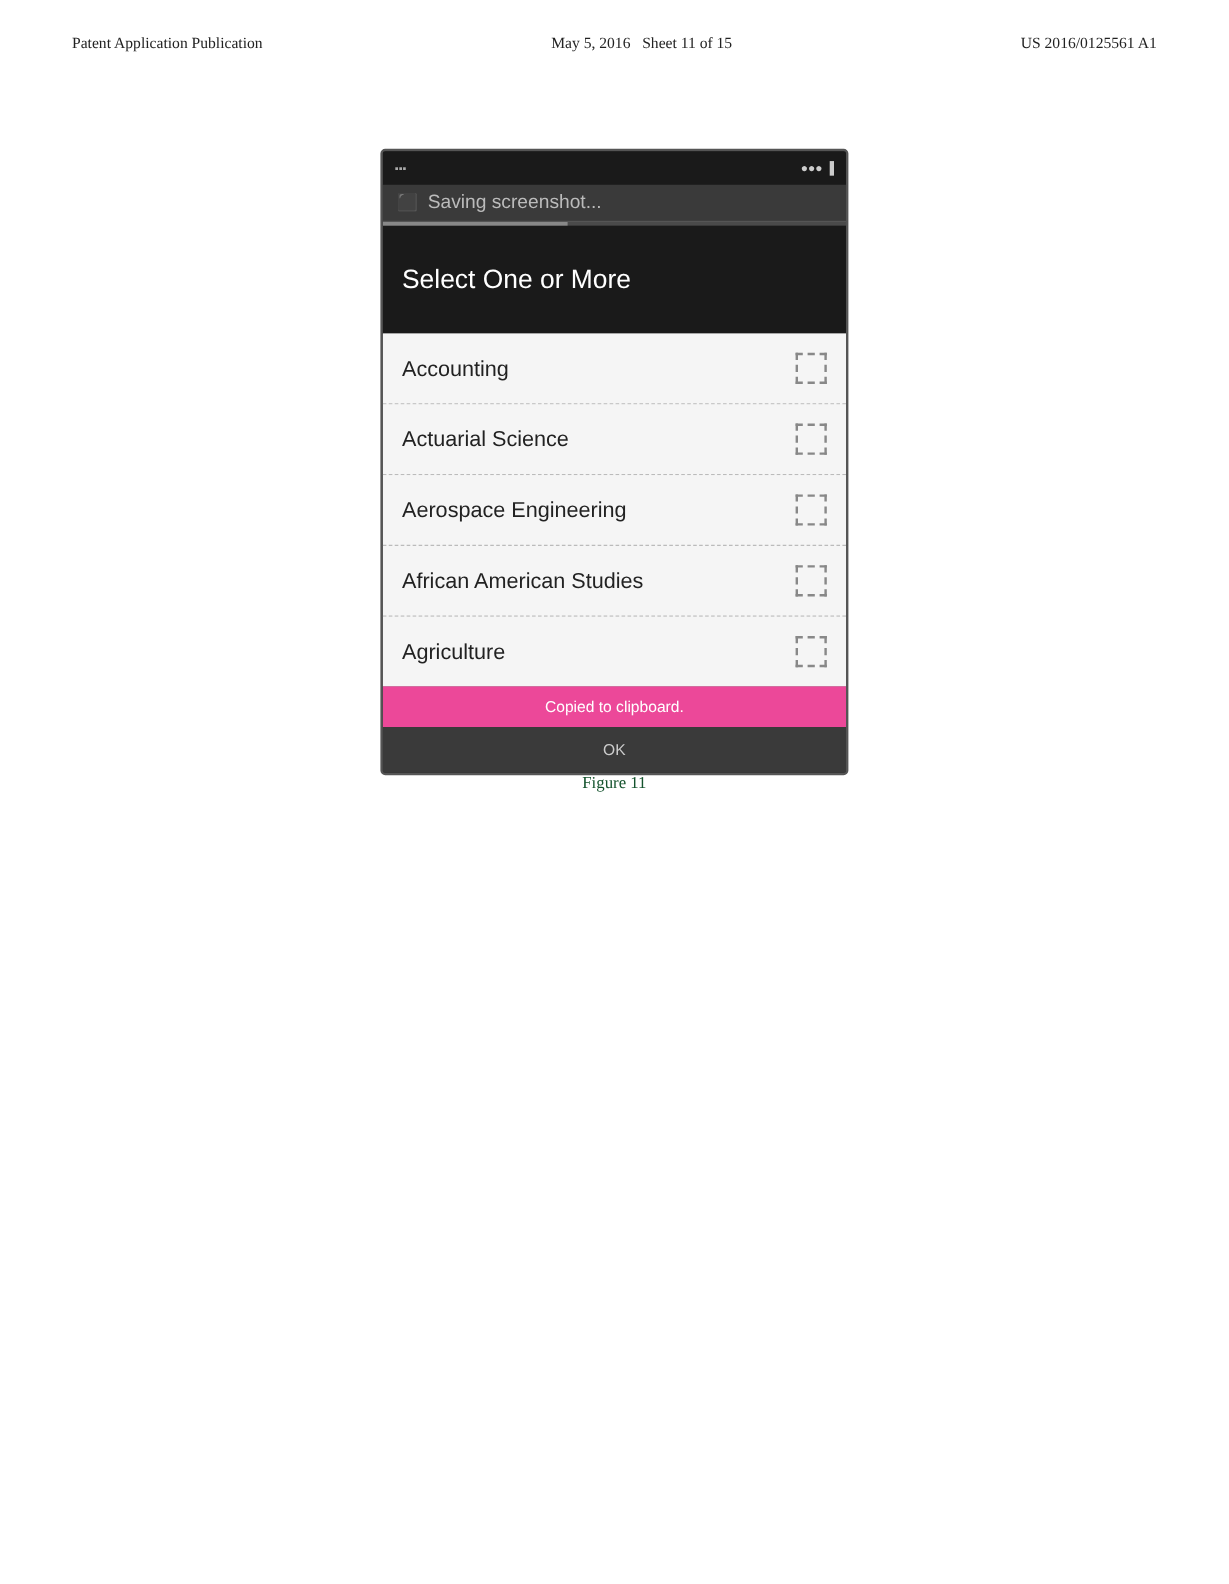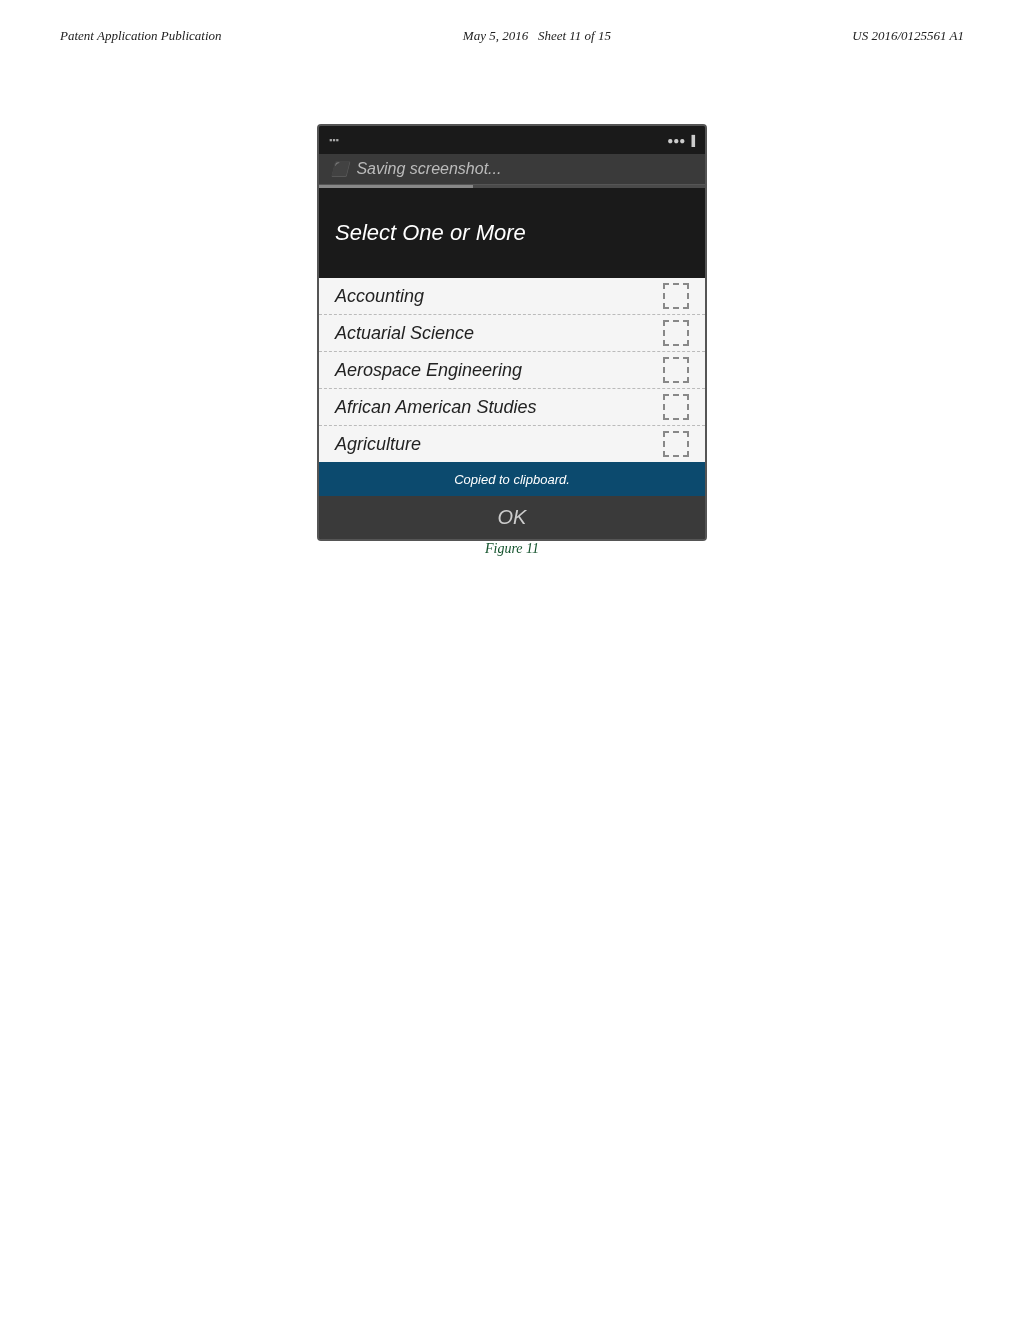--- a/index.html
+++ b/index.html
@@ -1,15 +1,15 @@
 <!DOCTYPE html>
 <html><head>
   <meta charset="utf-8">
   <style>
-    * { margin: 0; padding: 0; box-sizing: border-box; font-style: italic; }
+    * { margin: 0; padding: 0; box-sizing: border-box; }
 
     body {
       width: 1024px;
       height: 1320px;
       background: #ffffff;
       font-family: 'Times New Roman', Times, serif;
       position: relative;
       overflow: hidden;
     }
 
@@ -126,21 +126,21 @@
 
     
     .list-container {
       background: #f0f0f0;
     }
 
     .list-item {
       display: flex;
       align-items: center;
       justify-content: space-between;
-      padding: 5px 16px;
+      padding: 16px 16px;
       border-bottom: 1px dashed #bbb;
       background: #f5f5f5;
       cursor: pointer;
     }
 
     .list-item:last-child {
       border-bottom: none;
     }
 
     .list-item-label {
@@ -153,41 +153,41 @@
     .list-item-checkbox {
       width: 26px;
       height: 26px;
       border: 2px dashed #888;
       background: transparent;
       flex-shrink: 0;
     }
 
     
     .toast-bar {
-      background: #0c4a6e;
+      background: #ec4899;
       text-align: center;
       padding: 8px;
     }
 
     .toast-text {
       color: #fff;
       font-size: 13px;
       font-family: Arial, sans-serif;
     }
 
     
     .ok-bar {
       background: #3a3a3a;
       padding: 10px;
       text-align: center;
     }
 
     .ok-button {
       color: #ccc;
-      font-size: 20px;
+      font-size: 13px;
       font-family: Arial, sans-serif;
       background: none;
       border: none;
       cursor: pointer;
     }
 
     
     .figure-label {
       font-size: 14px;
       color: #14532d;

